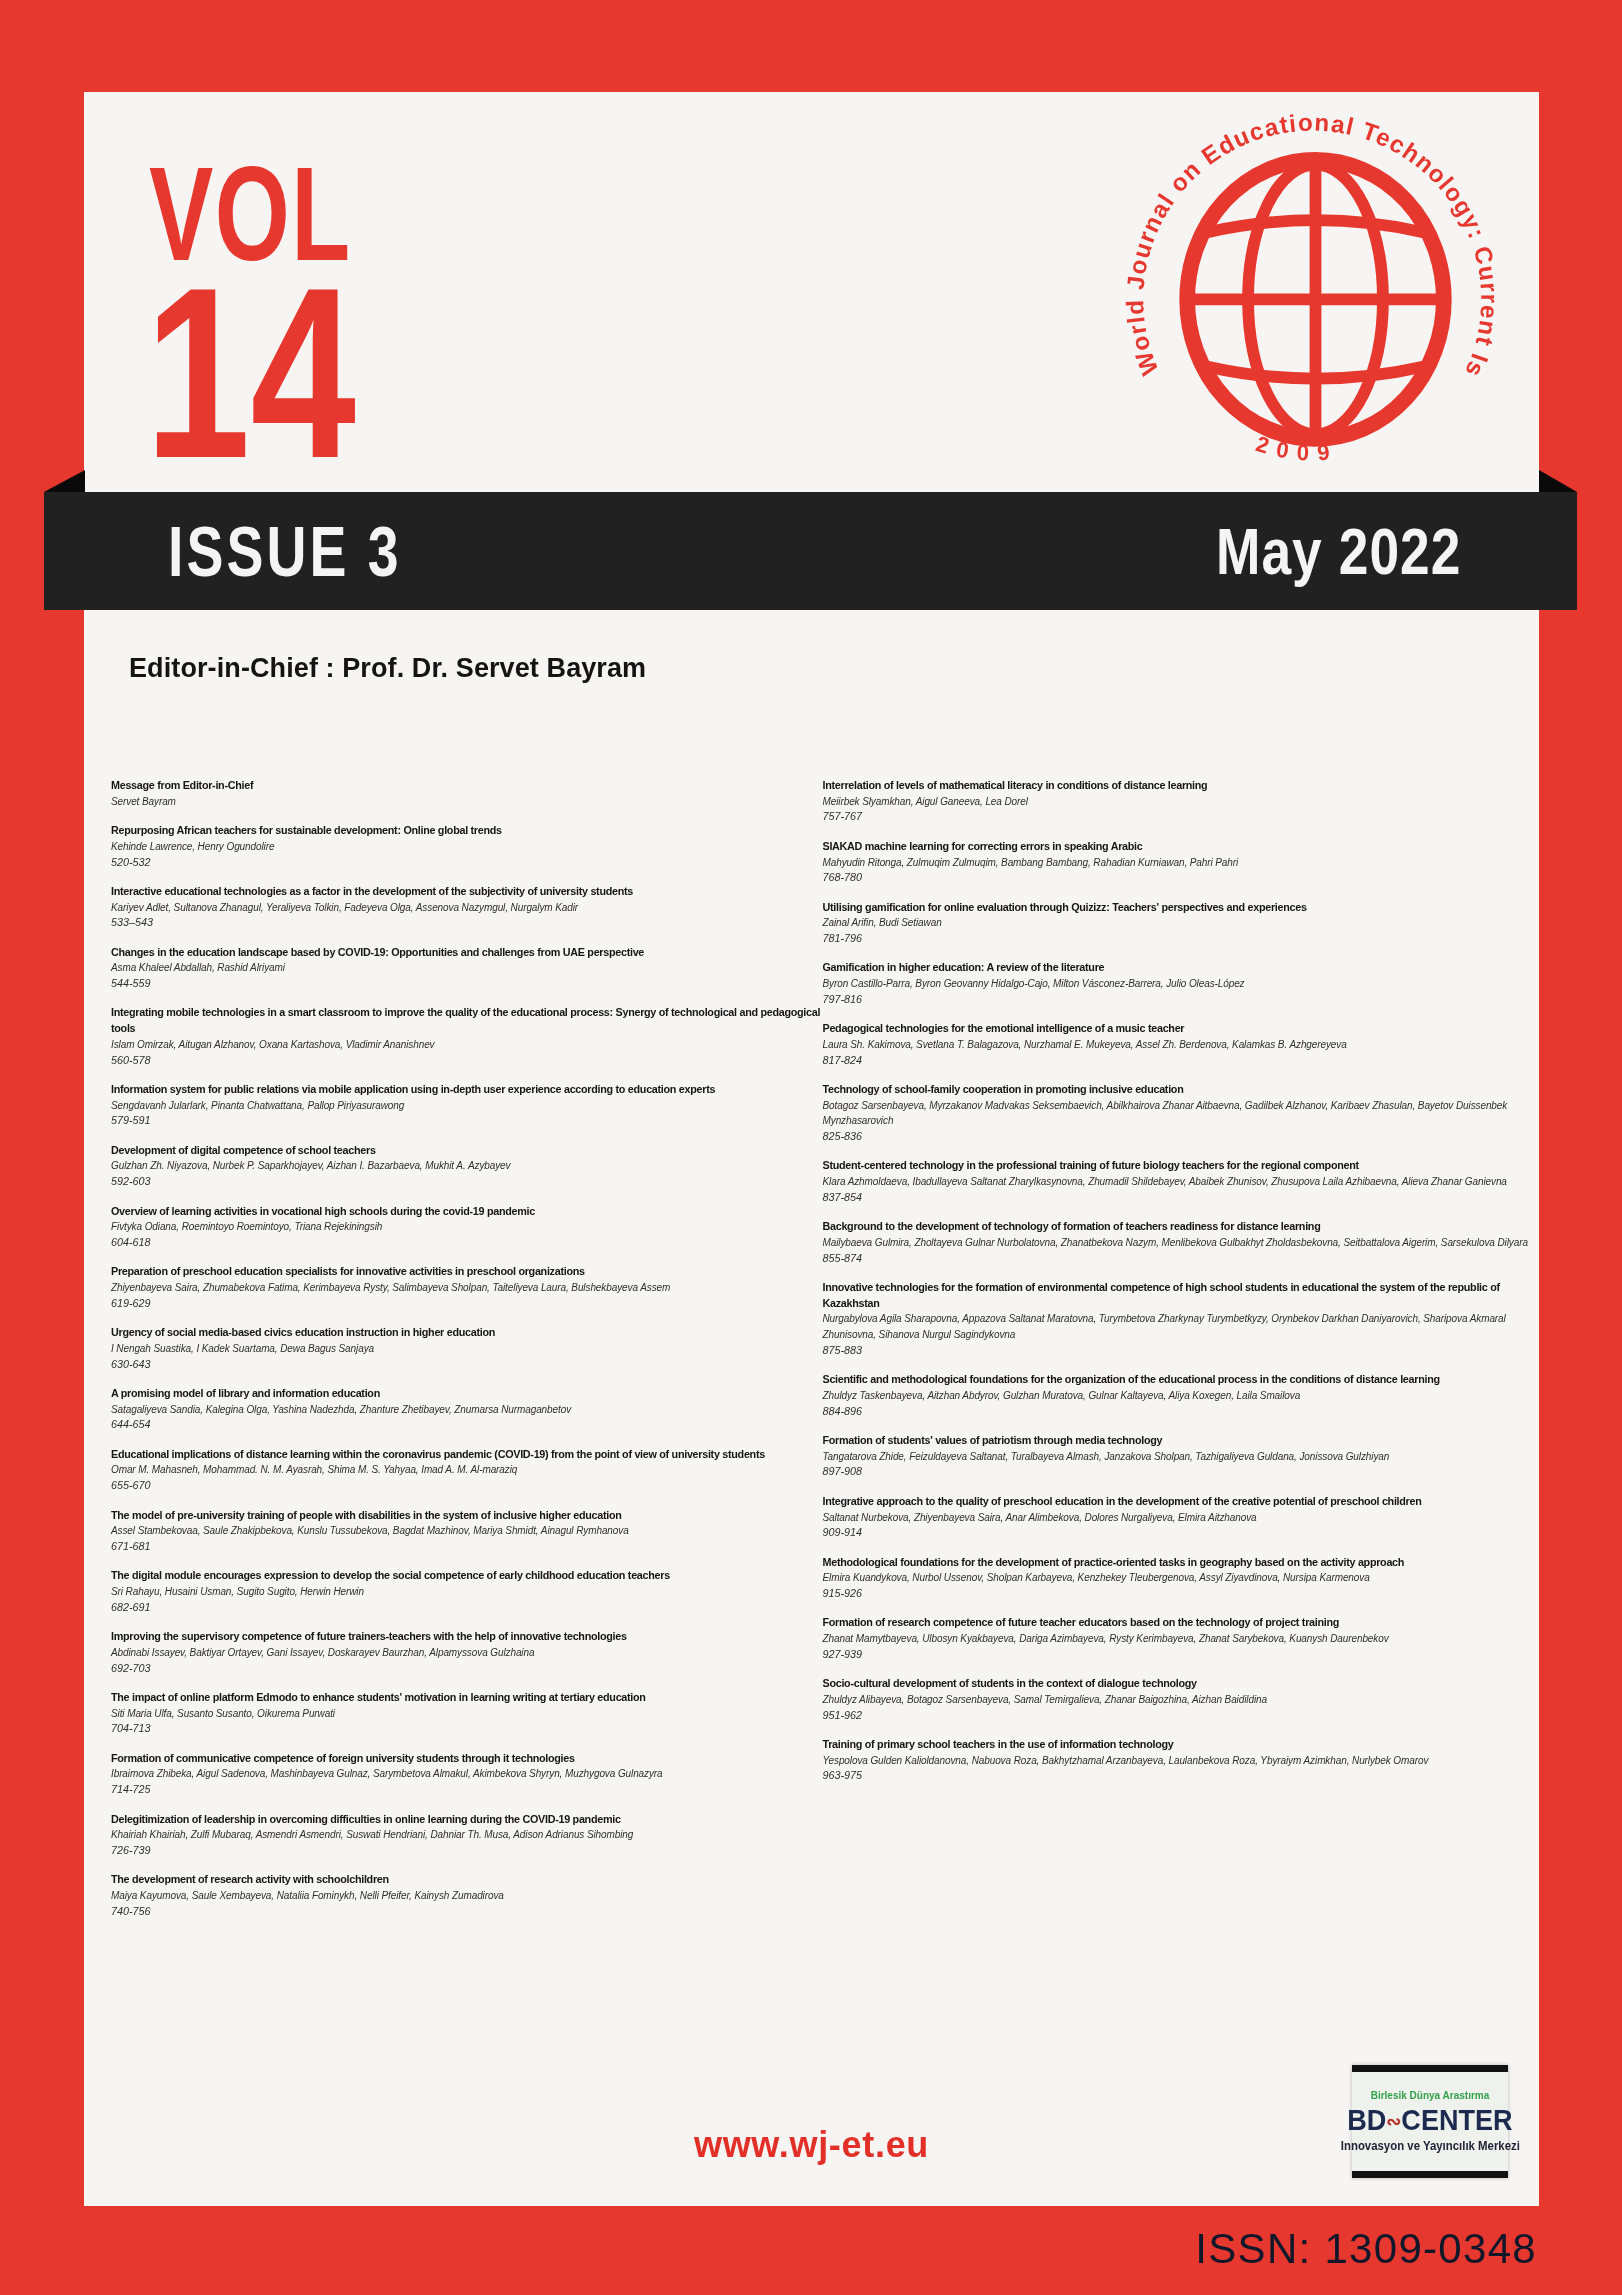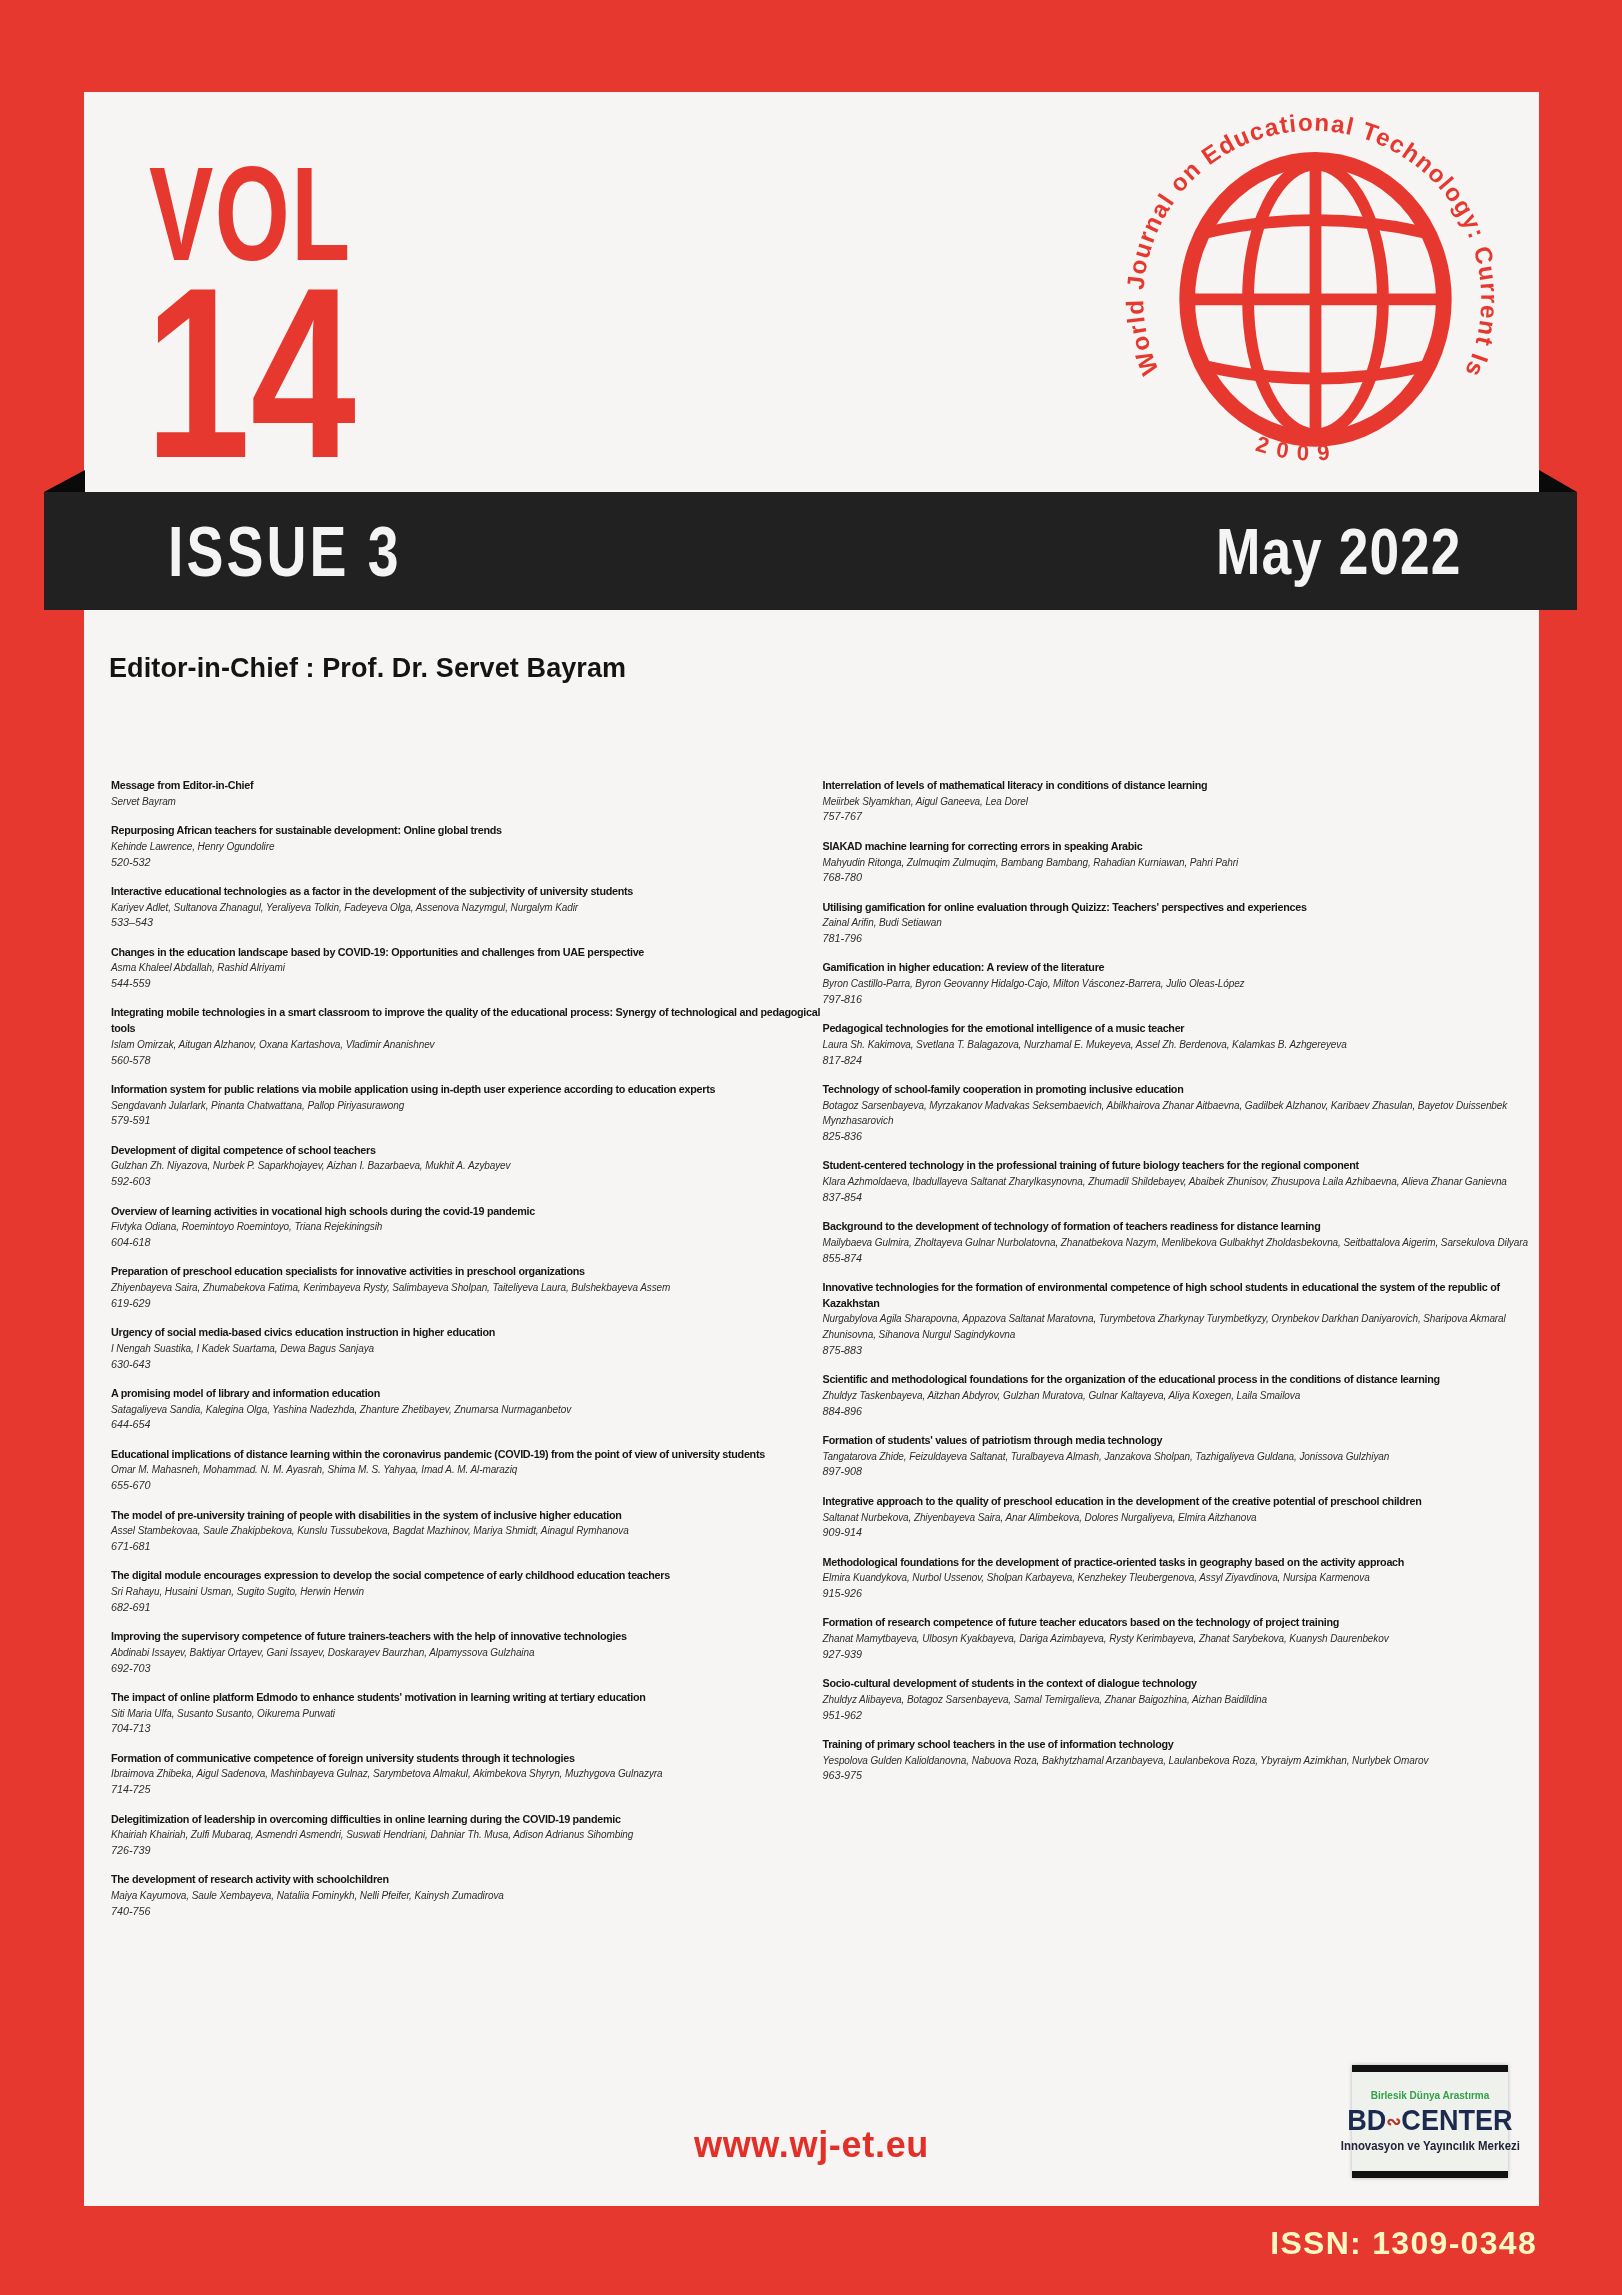--- a/index.html
+++ b/index.html
@@ -47,21 +47,21 @@
   .banner-issue{
     margin-left:124px;color:#f4f4f4;font-size:71px;font-weight:700;letter-spacing:3.9px;
     transform:scaleX(.78);transform-origin:left center;white-space:nowrap;line-height:1;
   }
   .banner-date{
     margin-right:115px;color:#f4f4f4;font-size:65px;font-weight:700;letter-spacing:1.3px;
     transform:scaleX(.82);transform-origin:right center;white-space:nowrap;line-height:1;
   }
   
   .editor-heading{
-    position:absolute;left:109px;top:653px;
+    position:absolute;left:129px;top:653px;
     font-size:27px;font-weight:700;color:#141414;letter-spacing:0.1px;
   }
   
   #columns{
     position:absolute;left:111px;top:778px;width:1423px;
     display:flex;
   }
   .col{flex:1 1 0;min-width:0;}
   .article{margin:0 0 13.7px 0;}
   .article-title{
@@ -86,21 +86,21 @@
     box-sizing:border-box;display:flex;flex-direction:column;align-items:center;
     justify-content:center;gap:3.9px;box-shadow:0 0 3.9px rgba(0,0,0,.25);
   }
   .bd-line1{font-size:10px;font-weight:700;color:#33a04a;white-space:nowrap;}
   .bd-line2{font-size:29.4px;font-weight:700;color:#1b2a4e;line-height:1;white-space:nowrap;
     transform:scaleX(.92);}
   .bd-line2 .bd-s{color:#b5342c;font-size:19.6px;vertical-align:12%;}
   .bd-line3{font-size:12.4px;font-weight:700;color:#232338;white-space:nowrap;transform:scaleX(.92);}
   .issn{
     position:absolute;right:86px;top:2225px;
-    font-size:32px;color:#fef9c3;letter-spacing:1.3px;font-weight:700;
+    font-size:42px;color:#0f172a;letter-spacing:1.3px;font-weight:400;
   }
 </style>
 </head>
 <body>
 
 <div id="page">
 
   <div id="card"></div>
 
   <div class="vol-word">VOL</div>

